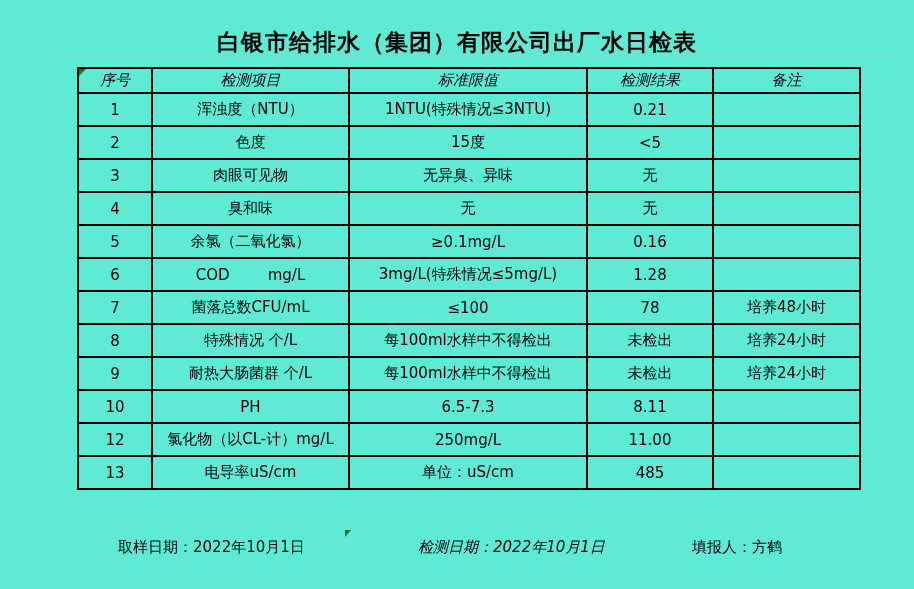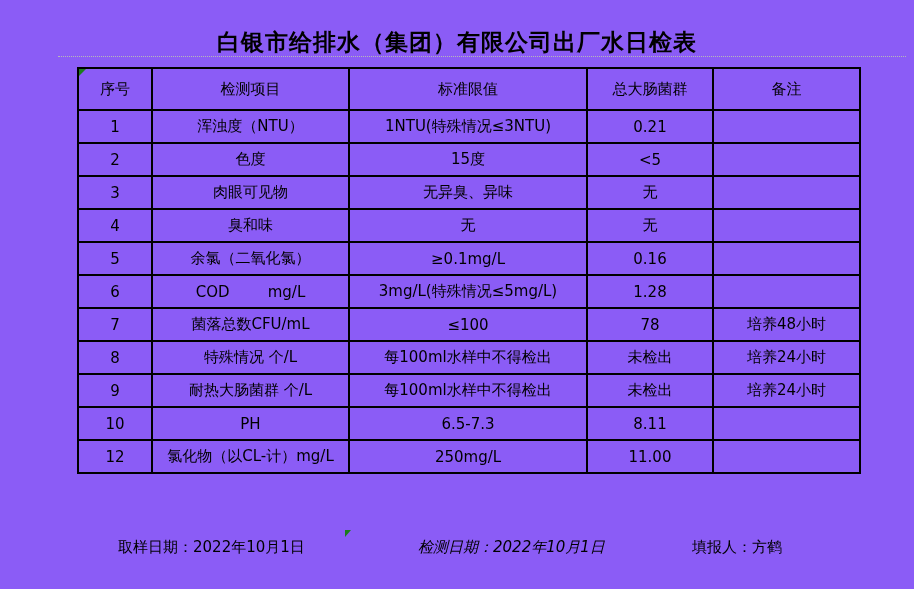--- a/index.html
+++ b/index.html
@@ -4,21 +4,21 @@
 <style>
   html, body {
     margin: 0;
     padding: 0;
     background: #ffffff;
   }
   .page {
     position: relative;
     width: 914px;
     height: 589px;
-    background: #8b5cf6;
+    background: #5eead4;
     font-family: "DejaVu Sans", "Liberation Sans", sans-serif;
     color: #000000;
     overflow: hidden;
   }
   .title {
     position: absolute;
     top: 27px;
     left: 0;
     width: 914px;
     text-align: center;
@@ -53,21 +53,21 @@
   table.inspection td {
     border: 2px solid #000000;
     padding: 0;
     text-align: center;
     vertical-align: middle;
     font-size: 15px;
     font-weight: normal;
     white-space: pre;
     overflow: hidden;
   }
-  table.inspection thead tr { height: 42px; }
+  table.inspection thead tr { height: 25px; font-style: italic; }
   table.inspection tbody tr { height: 33px; }
   .tri-corner {
     position: absolute;
     top: 2px;
     left: 2px;
     width: 0;
     height: 0;
     border-top: 7px solid #1c7c1c;
     border-right: 7px solid transparent;
     z-index: 2;
@@ -112,21 +112,21 @@
           <col class="c-item">
           <col class="c-limit">
           <col class="c-result">
           <col class="c-note">
       </colgroup>
       <thead>
         <tr>
           <th>序号</th>
           <th>检测项目</th>
           <th>标准限值</th>
-          <th>总大肠菌群</th>
+          <th>检测结果</th>
           <th>备注</th>
         </tr>
       </thead>
       <tbody id="table-body">
           <tr>
             <td>1</td>
             <td>浑浊度（NTU）</td>
             <td>1NTU(特殊情况≤3NTU)</td>
             <td>0.21</td>
             <td></td>
@@ -194,20 +194,27 @@
             <td>8.11</td>
             <td></td>
           </tr>
           <tr>
             <td>12</td>
             <td>氯化物（以CL-计）mg/L</td>
             <td>250mg/L</td>
             <td>11.00</td>
             <td></td>
           </tr>
+          <tr>
+            <td>13</td>
+            <td>电导率uS/cm</td>
+            <td>单位：uS/cm</td>
+            <td>485</td>
+            <td></td>
+          </tr>
         </tbody>
     </table>
     <span class="tri-bottom"></span>
   </div>
 
   <div class="footer">
     <span class="sampling">取样日期：2022年10月1日</span>
     <span class="testdate">检测日期：2022年10月1日</span>
     <span class="reporter">填报人：方鹤</span>
   </div>

